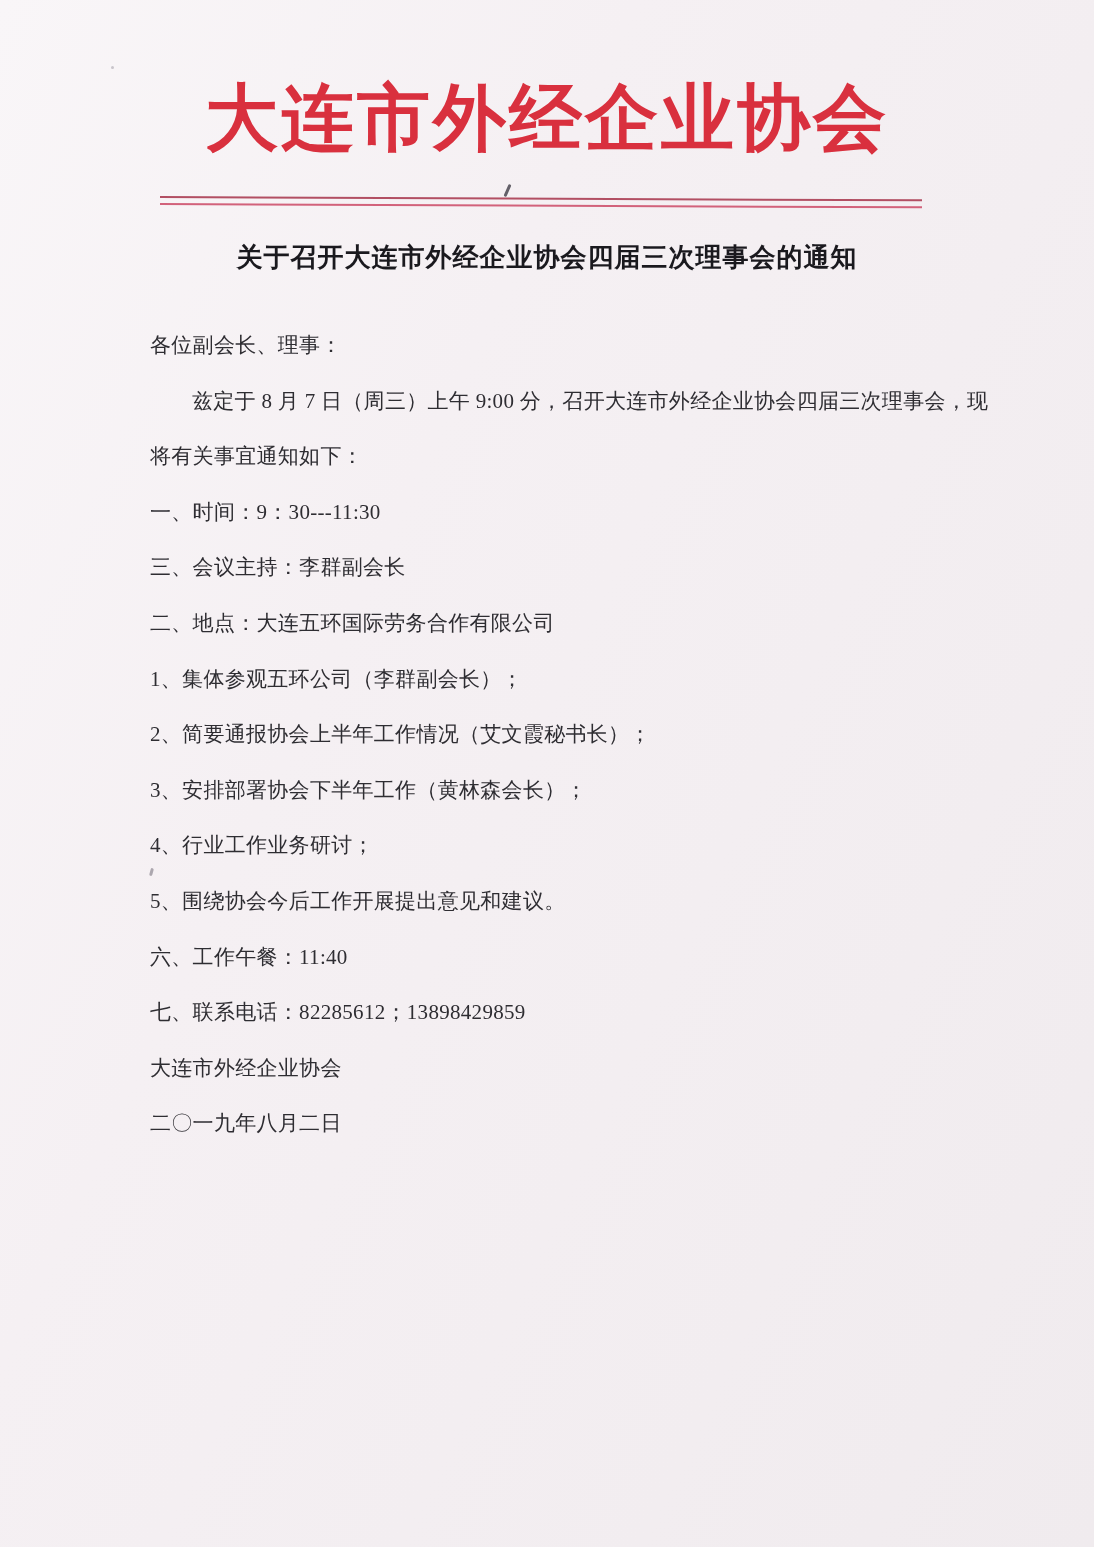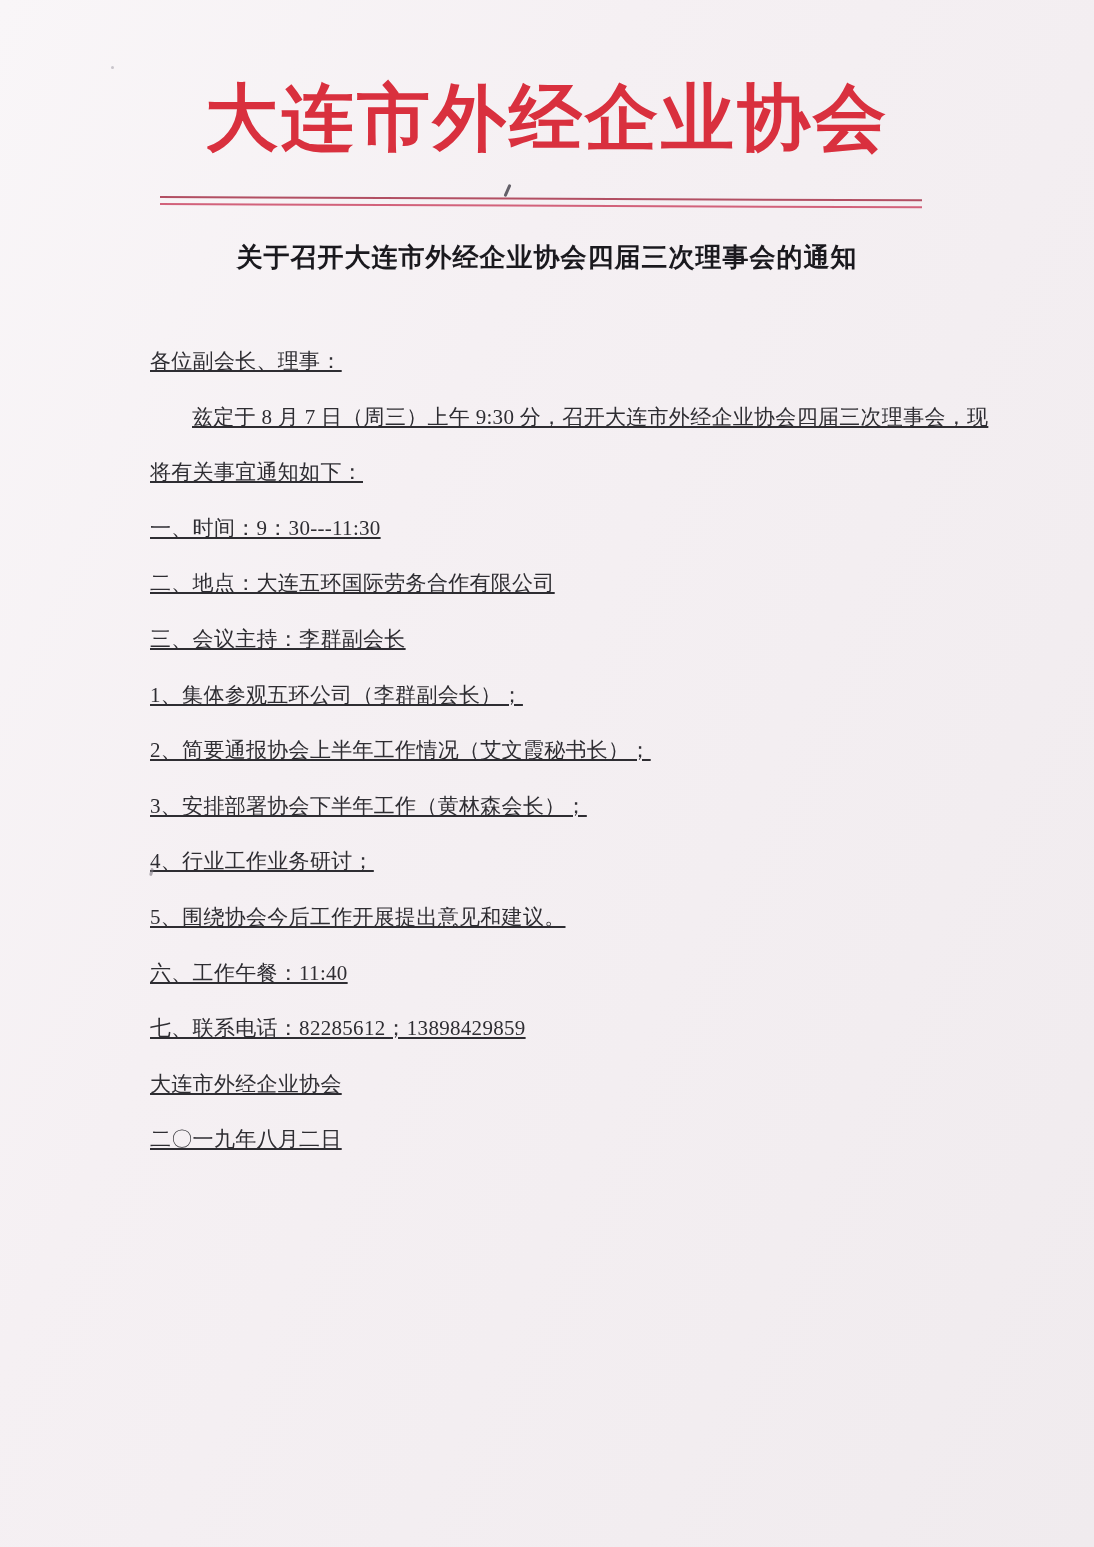--- a/index.html
+++ b/index.html
@@ -29,21 +29,21 @@
   }
   .doc-title{
     position:absolute;top:240px;left:0;width:100%;
     text-align:center;
     font-size:26px;font-weight:700;
     color:#1a191e;
     letter-spacing:1px;
     white-space:nowrap;
   }
   .letter{
-    position:absolute;top:334px;left:150px;width:830px;text-decoration:underline;
+    position:absolute;top:318px;left:150px;width:830px;
   }
   .letter p{
     margin:0;
     line-height:55.6px;
     font-size:21px;
     white-space:nowrap;
     letter-spacing:0.3px;
   }
   .indent-first{text-indent:42px;}
   .sub{margin-left:31px;}
@@ -61,29 +61,29 @@
 
   <div class="org-header">大连市外经企业协会</div>
 
   <div class="double-rule"></div>
 
   <div class="doc-title">关于召开大连市外经企业协会四届三次理事会的通知</div>
 
   <div class="letter">
     <p>各位副会长、理事：</p>
 
-    <p class="indent-first">兹定于 8 月 7 日（周三）上午 9:30 分，召开大连市外经企业协会四届三次理事会，现</p>
+    <p class="indent-first">兹定于 8 月 7 日（周三）上午 9:00 分，召开大连市外经企业协会四届三次理事会，现</p>
 
     <p>将有关事宜通知如下：</p>
 
     <p>一、时间：9：30---11:30</p>
 
+    <p>三、会议主持：李群副会长</p>
+
     <p>二、地点：大连五环国际劳务合作有限公司</p>
-
-    <p>三、会议主持：李群副会长</p>
 
 
     <p class="sub">1、集体参观五环公司（李群副会长）；</p>
 
     <p class="sub">2、简要通报协会上半年工作情况（艾文霞秘书长）；</p>
 
     <p class="sub">3、安排部署协会下半年工作（黄林森会长）；</p>
 
     <p class="sub">4、行业工作业务研讨；</p>
 

